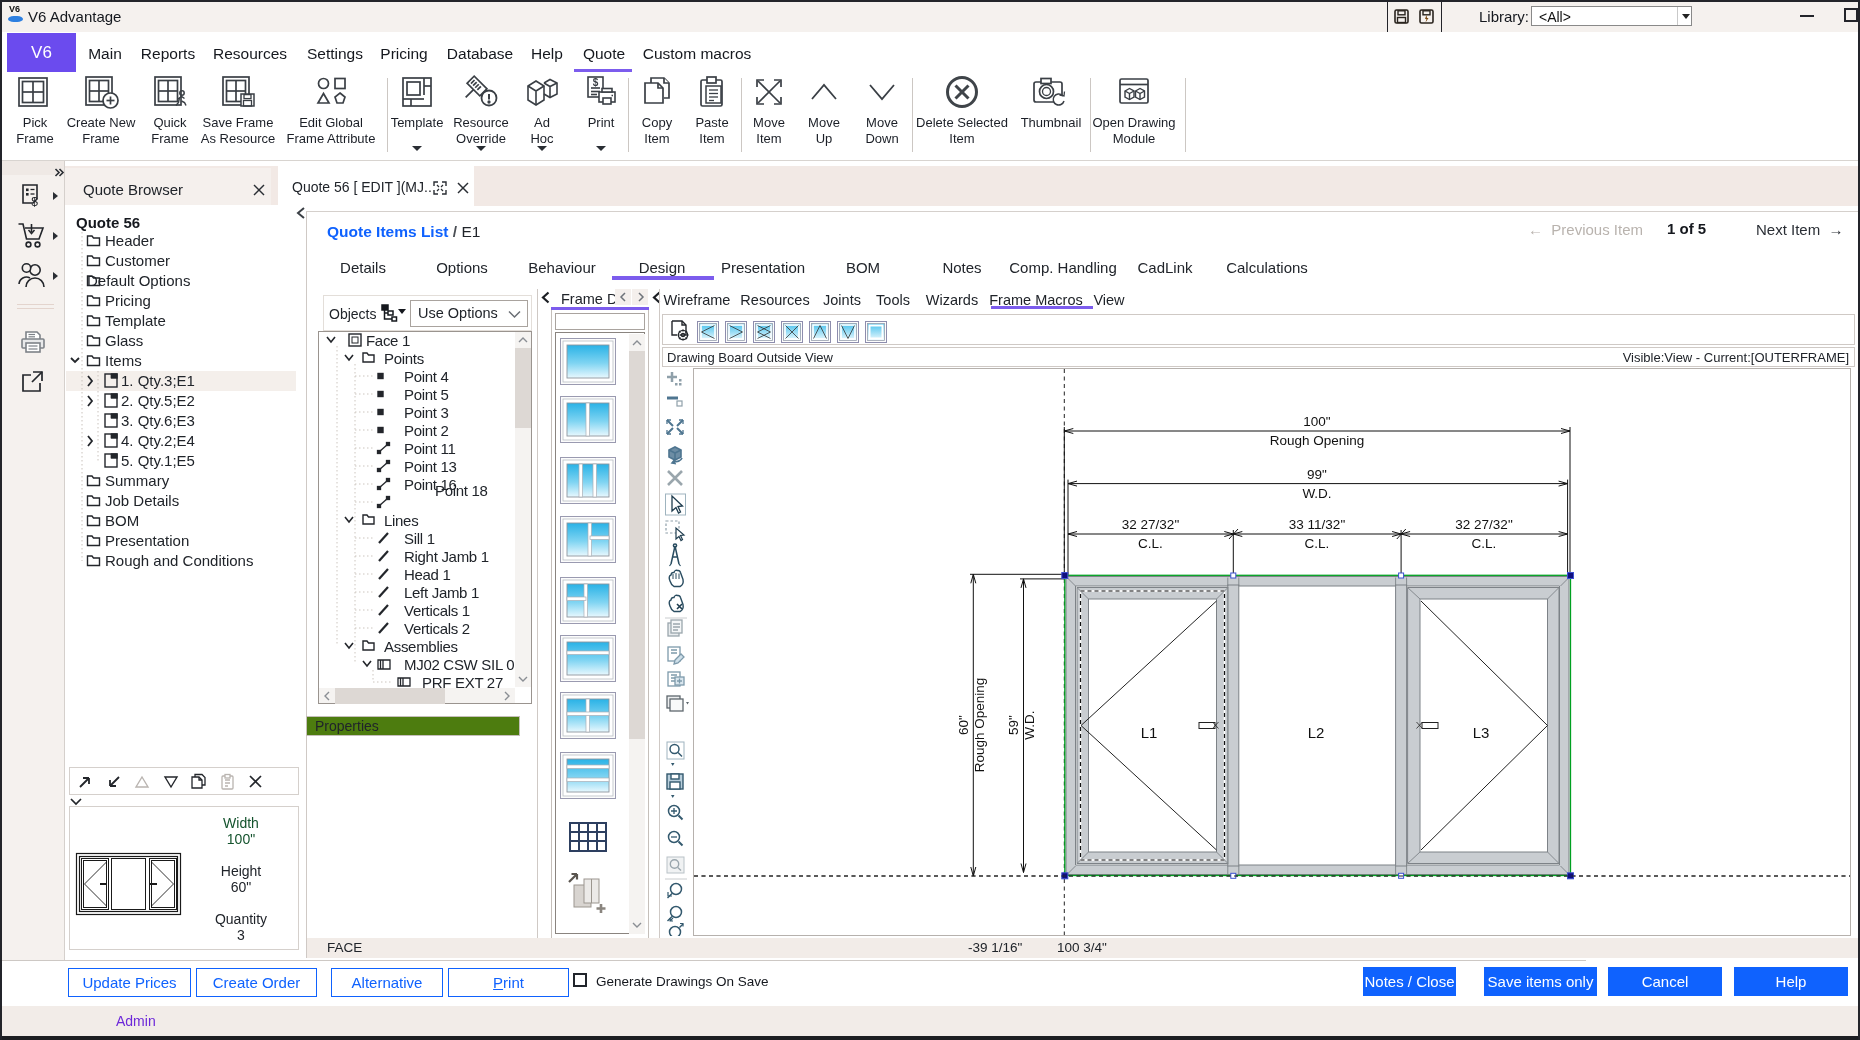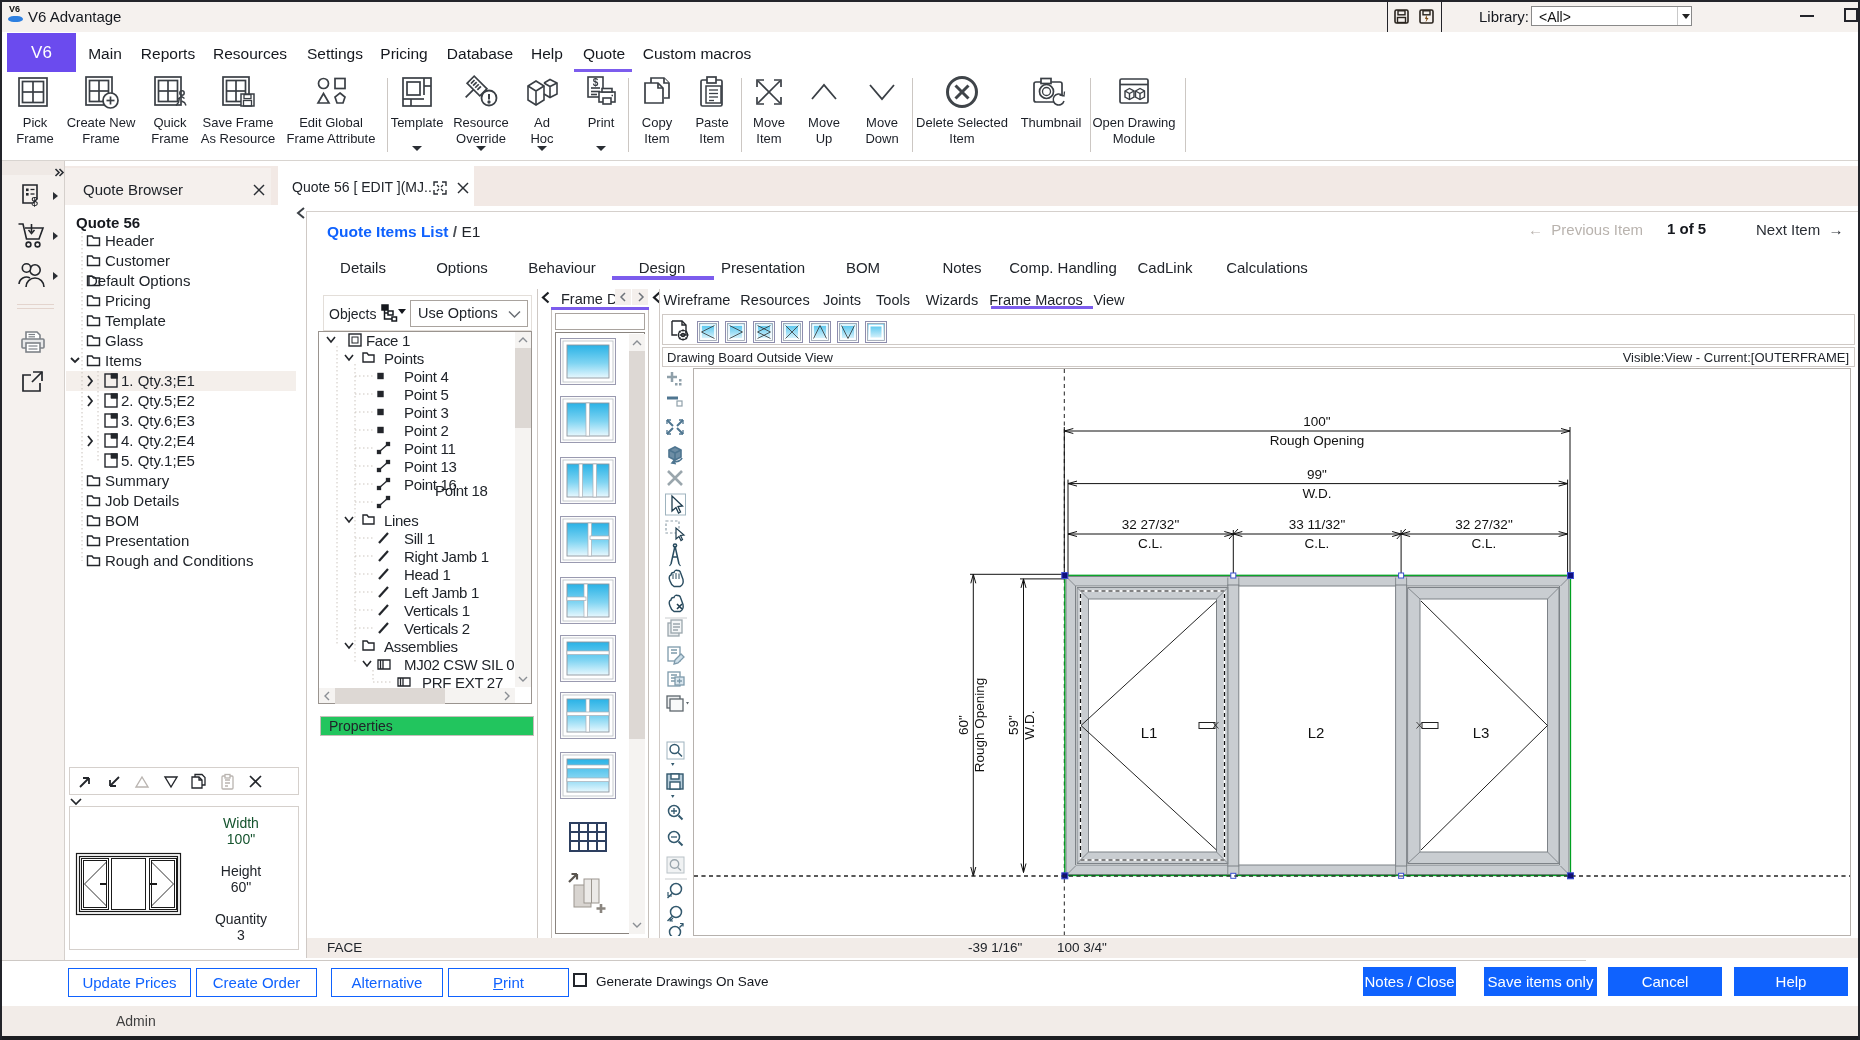--- a/index.html
+++ b/index.html
@@ -535,21 +535,21 @@
   <div class="abs" style="left:0;top:356px;width:196px;height:15px;background:#f5f3f1;">
     <svg class="abs" style="left:4px;top:3px" width="8" height="10" viewBox="0 0 8 10" fill="none" stroke="#8a8e94" stroke-width="1.4">
           <path d="M6 1 L2 5 L6 9"></path>
         </svg>
     <div class="abs" style="left:16px;top:0px;width:110px;height:16px;background:#ddd8d4;"></div>
     <svg class="abs" style="left:184px;top:3px" width="8" height="10" viewBox="0 0 8 10" fill="none" stroke="#8a8e94" stroke-width="1.4">
           <path d="M2 1 L6 5 L2 9"></path>
         </svg>
   </div>
 </div>
-<div class="abs" style="left:320px;top:716px;width:214px;height:20px;border:1px solid #c5bfba;background:#22c55e;">
+<div class="abs" style="left:306px;top:716px;width:214px;height:20px;border:1px solid #c5bfba;background:#4d7c0f;">
   <div class="abs" style="left:8px;top:1px;font-size:14px;color:#20242a;">Properties</div>
 </div>
 
 <div class="abs" id="fdpanel">
   <svg class="abs" style="left:0;top:0" width="2" height="2">
         <defs>
     <linearGradient id="glass" x1="0" y1="0" x2="0" y2="1">
       <stop offset="0" stop-color="#29b2e6"></stop>
             <stop offset="0.55" stop-color="#7fd4f2"></stop>
             <stop offset="1" stop-color="#e8f8fe"></stop>
@@ -1008,16 +1008,16 @@
   <div class="obtn" style="left:329px;top:7px;width:112px;">Alternative</div>
   <div class="obtn" style="left:446px;top:7px;width:121px;"><span style="text-decoration:underline;">P</span>rint</div>
   <div class="abs" style="left:571px;top:12px;width:14px;height:14px;border:2px solid #21252b;background:#fff;"></div>
   <div class="abs" style="left:594px;top:13px;font-size:13.5px;color:#15181e;">Generate Drawings On Save</div>
   <div class="fbtn" style="left:1361px;top:6px;width:93px;">Notes / Close</div>
   <div class="fbtn" style="left:1482px;top:6px;width:113px;">Save items only</div>
   <div class="fbtn" style="left:1606px;top:6px;width:114px;">Cancel</div>
   <div class="fbtn" style="left:1732px;top:6px;width:114px;">Help</div>
 </div>
 <div class="abs" id="statusbar">
-  <div class="abs" style="left:114px;top:7px;font-size:14px;color:#404040;">Admin</div>
+  <div class="abs" style="left:114px;top:7px;font-size:14px;color:#6d28d9;">Admin</div>
 </div>
 <div class="abs" id="botline"></div>
 </div>
 
 </body></html>

